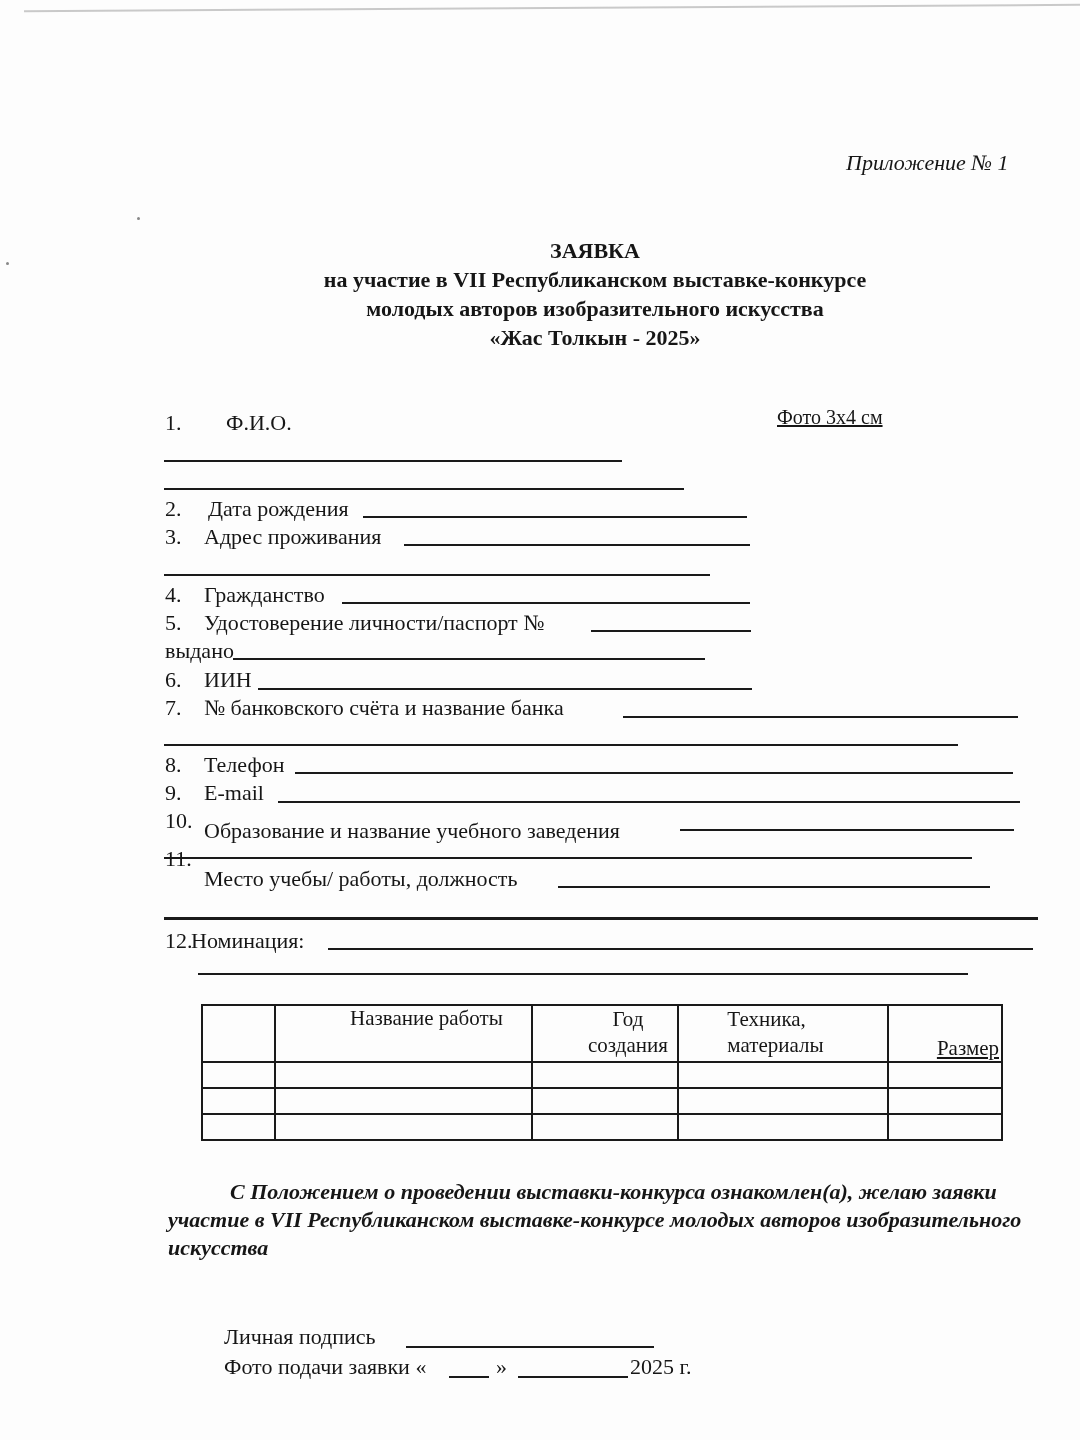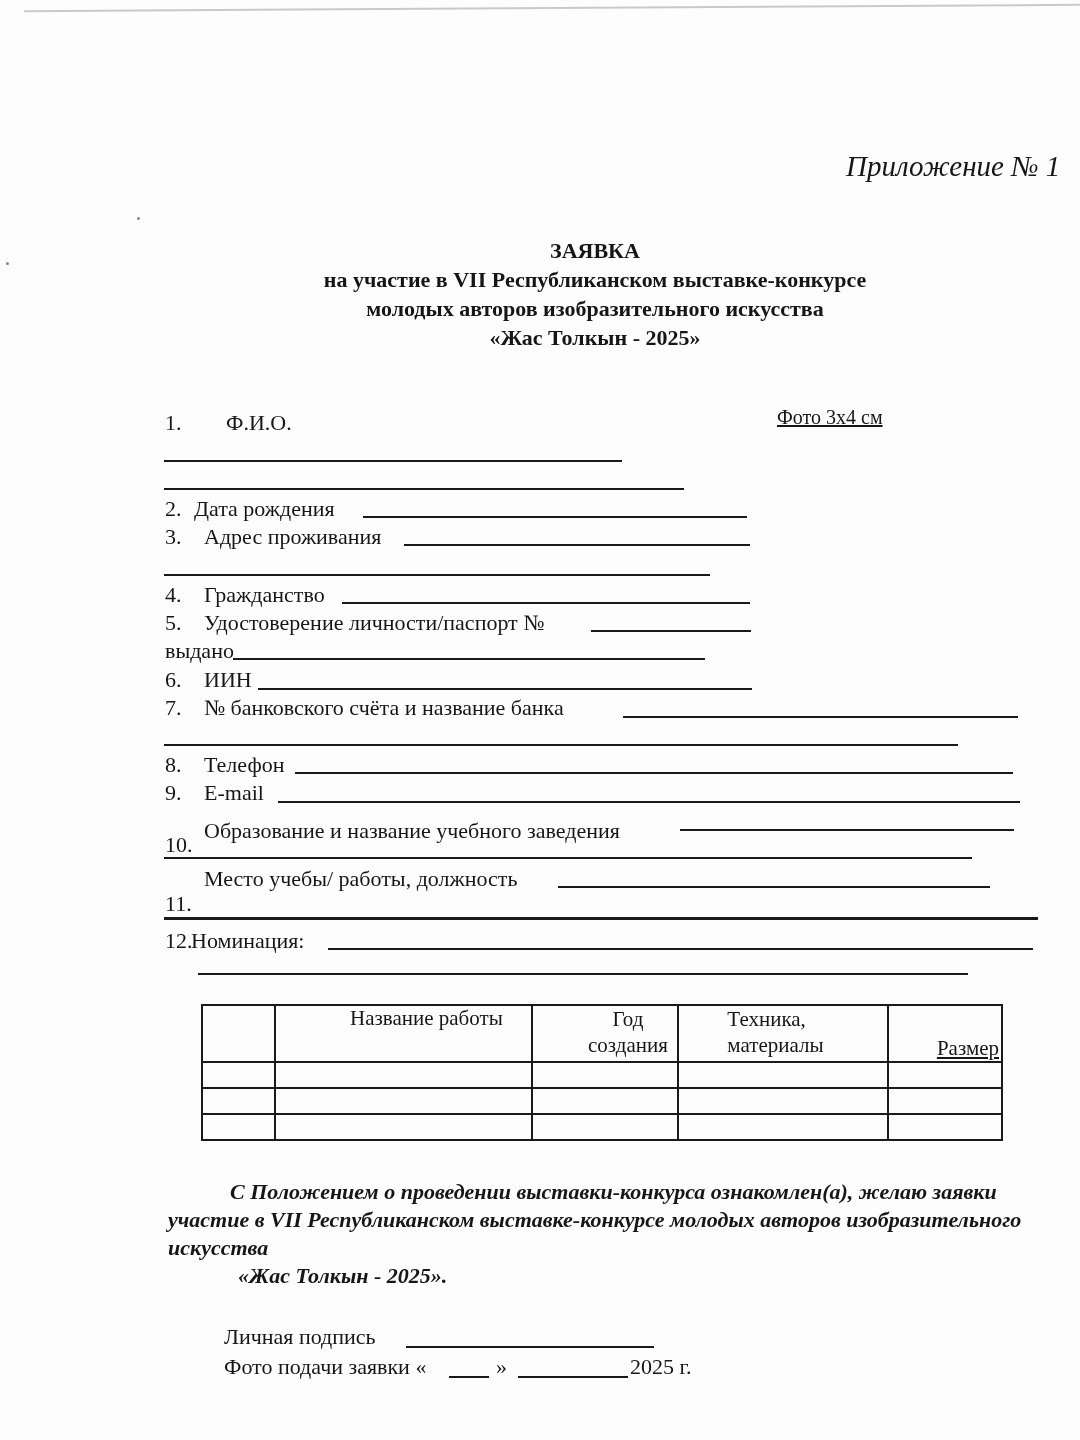--- a/index.html
+++ b/index.html
@@ -2,21 +2,21 @@
 <html><head>
 <meta charset="utf-8">
 <style>
   html, body { margin: 0; padding: 0; }
   body {
     width: 1080px; height: 1440px; background: #fdfdfd; position: relative; overflow: hidden;
     font-family: "Liberation Serif", "DejaVu Serif", serif; color: #161616;
   }
   .scanline { position: absolute; left: 24px; right: 0; top: 7px; height: 2px; background: #c9c9c9; transform: rotate(-0.35deg); }
   .abs { position: absolute; white-space: nowrap; }
-  .appendix { left: 846px; top: 150px; font-size: 29px; font-style: italic; }
+  .appendix { left: 846px; top: 150px; font-size: 22px; font-style: italic; }
   .title { left: 0; width: 1190px; text-align: center; font-weight: bold; font-size: 22px; line-height: 29px; top: 236px; }
   .row { font-size: 22px; }
   .line { position: absolute; height: 0; border-top: 2px solid #1a1a1a; }
   .photo { left: 777px; top: 406px; font-size: 20px; text-decoration: underline; }
   table.works { position: absolute; left: 201px; top: 1004px; width: 802px; border-collapse: collapse; font-size: 21px; }
   table.works td { border: 2px solid #1a1a1a; height: 24px; padding: 0 2px; vertical-align: top; }
   table.works tr.head td { height: 55px; padding-left: 48px; }
   .consent { left: 168px; top: 1178px; width: 875px; font-size: 22px; font-style: italic; font-weight: bold; line-height: 28px; white-space: normal; }
   .consent .indent { display: inline-block; width: 62px; }
   .sig { font-size: 22px; }
@@ -38,21 +38,21 @@
   <div>«Жас Толкын - 2025»</div>
 </div>
 
 <div class="abs row" style="left:165px;top:410px;">1.</div>
 <div class="abs row" style="left:226px;top:410px;">Ф.И.О.</div>
 <div class="abs photo">Фото 3х4 см</div>
 <div class="line" style="left:164px;top:460px;width:458px;"></div>
 <div class="line" style="left:164px;top:488px;width:520px;"></div>
 
 <div class="abs row" style="left:165px;top:496px;">2.</div>
-<div class="abs row" style="left:194px;top:496px;text-align:center;">Дата рождения</div>
+<div class="abs row" style="left:208px;top:496px;text-align:center;">Дата рождения</div>
 <div class="line" style="left:363px;top:516px;width:384px;"></div>
 
 <div class="abs row" style="left:165px;top:524px;">3.</div>
 <div class="abs row" style="left:204px;top:524px;">Адрес проживания</div>
 <div class="line" style="left:404px;top:544px;width:346px;"></div>
 <div class="line" style="left:164px;top:574px;width:546px;"></div>
 
 <div class="abs row" style="left:165px;top:582px;">4.</div>
 <div class="abs row" style="left:204px;top:582px;">Гражданство</div>
 <div class="line" style="left:342px;top:602px;width:408px;"></div>
@@ -73,26 +73,26 @@
 <div class="line" style="left:164px;top:744px;width:794px;"></div>
 
 <div class="abs row" style="left:165px;top:752px;">8.</div>
 <div class="abs row" style="left:204px;top:752px;">Телефон</div>
 <div class="line" style="left:295px;top:772px;width:718px;"></div>
 
 <div class="abs row" style="left:165px;top:780px;">9.</div>
 <div class="abs row" style="left:204px;top:780px;">E-mail</div>
 <div class="line" style="left:278px;top:801px;width:742px;"></div>
 
-<div class="abs row" style="left:165px;top:832px;">10.</div>
+<div class="abs row" style="left:165px;top:808px;">10.</div>
 <div class="abs row" style="left:204px;top:808px;margin-top:10px;">Образование и название учебного заведения</div>
 <div class="line" style="left:680px;top:829px;width:334px;"></div>
 <div class="line" style="left:164px;top:857px;width:808px;"></div>
 
-<div class="abs row" style="left:165px;top:891px;">11.</div>
+<div class="abs row" style="left:165px;top:846px;">11.</div>
 <div class="abs row" style="left:204px;top:866px;">Место учебы/ работы, должность</div>
 <div class="line" style="left:558px;top:886px;width:432px;"></div>
 <div class="line" style="left:164px;top:917px;width:874px;border-top-width:3px;"></div>
 
 <div class="abs row" style="left:165px;top:928px;">12.</div>
 <div class="abs row" style="left:191px;top:928px;">Номинация:</div>
 <div class="line" style="left:328px;top:948px;width:705px;"></div>
 <div class="line" style="left:198px;top:973px;width:770px;"></div>
 
 <table class="works">
@@ -129,21 +129,20 @@
         <td></td>
         <td></td>
         <td></td>
         <td></td>
   </tr>
 </tbody>
   </table>
 
 <div class="abs consent">
   <span class="indent"></span><span>С Положением о проведении выставки-конкурса ознакомлен(а), желаю заявки участие в VII Республиканском выставке-конкурсе молодых авторов изобразительного искусства</span>
-  <div style="padding-left:70px;">«Жас Толкын - 2025».</div>
 </div>
 
 <div class="abs sig" style="left:224px;top:1324px;">Личная подпись</div>
 <div class="line" style="left:406px;top:1346px;width:248px;"></div>
 
 <div class="abs sig" style="left:224px;top:1354px;">Фото подачи заявки «</div>
 <div class="line" style="left:449px;top:1376px;width:40px;"></div>
 <div class="abs sig" style="left:496px;top:1354px;">»</div>
 <div class="line" style="left:518px;top:1376px;width:110px;"></div>
 <div class="abs sig" style="left:630px;top:1354px;">2025 г.</div>

